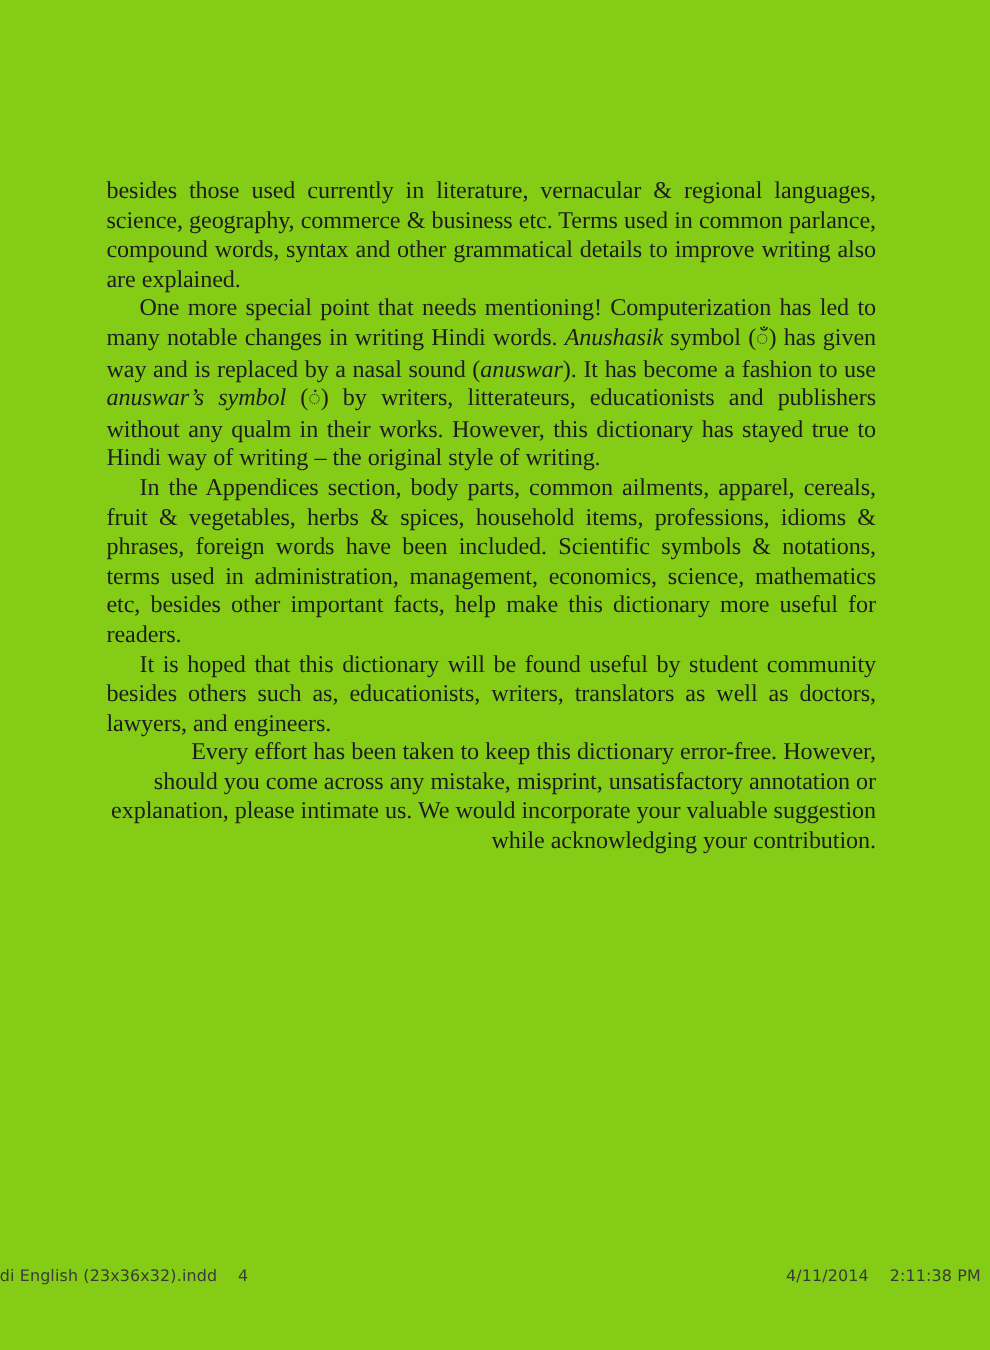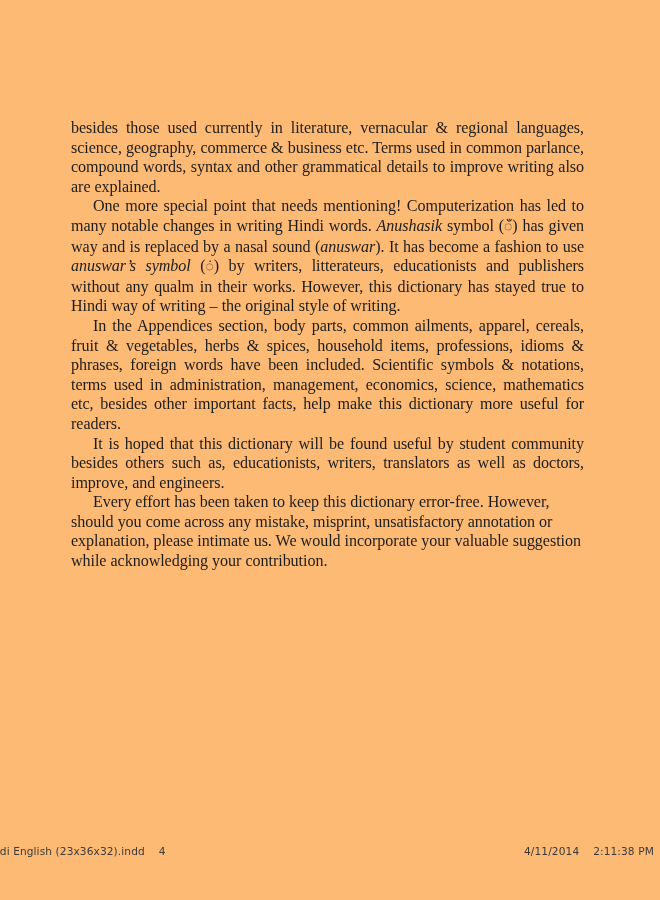--- a/index.html
+++ b/index.html
@@ -15,21 +15,21 @@
     color: #1a1a1a;
     position: relative;
   }
 
   .page {
     position: absolute;
     left: 0;
     top: 0;
     width: 660px;
     height: 900px;
-    background: #fdba74;
+    background: #84cc16;
     text-decoration: underline;
   }
 
   .textblock {
     position: absolute;
     left: 71px;
     top: 118px;
     width: 513px;
   }
 
@@ -45,21 +45,21 @@
     letter-spacing: -0.06px;
     word-spacing: 0.1px;
     -webkit-font-smoothing: antialiased;
   }
 
   p.para.first {
     text-indent: 0;
   }
 
   p.para:last-child {
-    text-align: left;
+    text-align: right;
   }
 
   .ital {
     font-style: italic;
     margin-top: 44px;
   }
 
   .dev {
     font-family: "DejaVu Sans", sans-serif;
     font-size: 14px;
@@ -101,21 +101,21 @@
 </head>
 <body>
 
 <div class="page">
 
   <div class="textblock">
 
     <p class="para first" style="text-indent: 0px;"><span>besides those used currently in literature, vernacular &amp; regional languages, science, geography, commerce &amp; business etc. Terms used in common parlance, compound words, syntax and other grammatical details to improve writing also are explained.</span></p>
     <p class="para"><span>One more special point that needs mentioning! Computerization has led to many notable changes in writing Hindi words. </span><span class="ital">Anushasik</span><span> symbol (</span><span class="dev">ँ</span><span>) has given way and is replaced by a nasal sound (</span><span class="ital">anuswar</span><span>). It has become a fashion to use </span><span class="ital">anuswar’s symbol</span><span> (</span><span class="dev">ं</span><span>) by writers, litterateurs, educationists and publishers without any qualm in their works. However, this dictionary has stayed true to Hindi way of writing – the original style of writing.</span></p>
     <p class="para"><span>In the Appendices section, body parts, common ailments, apparel, cereals, fruit &amp; vegetables, herbs &amp; spices, household items, professions, idioms &amp; phrases, foreign words have been included. Scientific symbols &amp; notations, terms used in administration, management, economics, science, mathematics etc, besides other important facts, help make this dictionary more useful for readers.</span></p>
-    <p class="para"><span>It is hoped that this dictionary will be found useful by student community besides others such as, educationists, writers, translators as well as doctors, improve, and engineers.</span></p>
+    <p class="para"><span>It is hoped that this dictionary will be found useful by student community besides others such as, educationists, writers, translators as well as doctors, lawyers, and engineers.</span></p>
     <p class="para"><span>Every effort has been taken to keep this dictionary error-free. However, should you come across any mistake, misprint, unsatisfactory annotation or explanation, please intimate us. We would incorporate your valuable suggestion while acknowledging your contribution.</span></p>
 
   </div>
 
   <div class="footer">
     <div class="footer-left">
       <span>ndi English (23x36x32).indd</span>
       <span class="slug-gap"></span>
       <span>4</span>
     </div>

